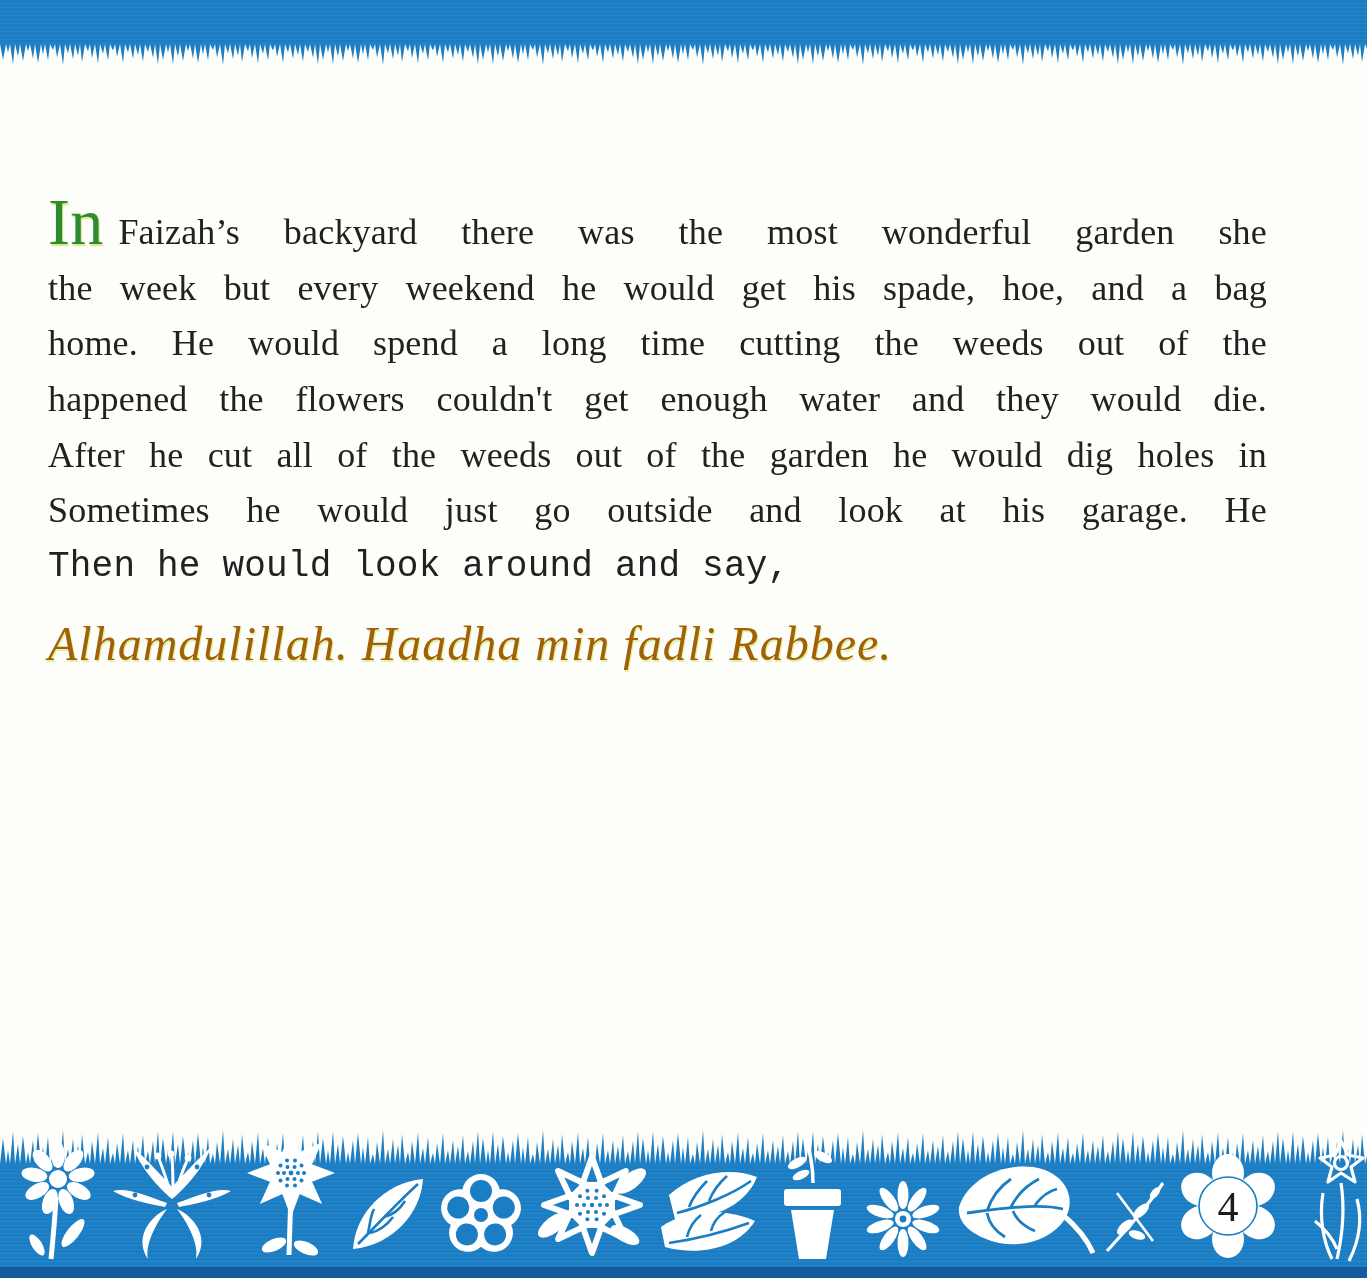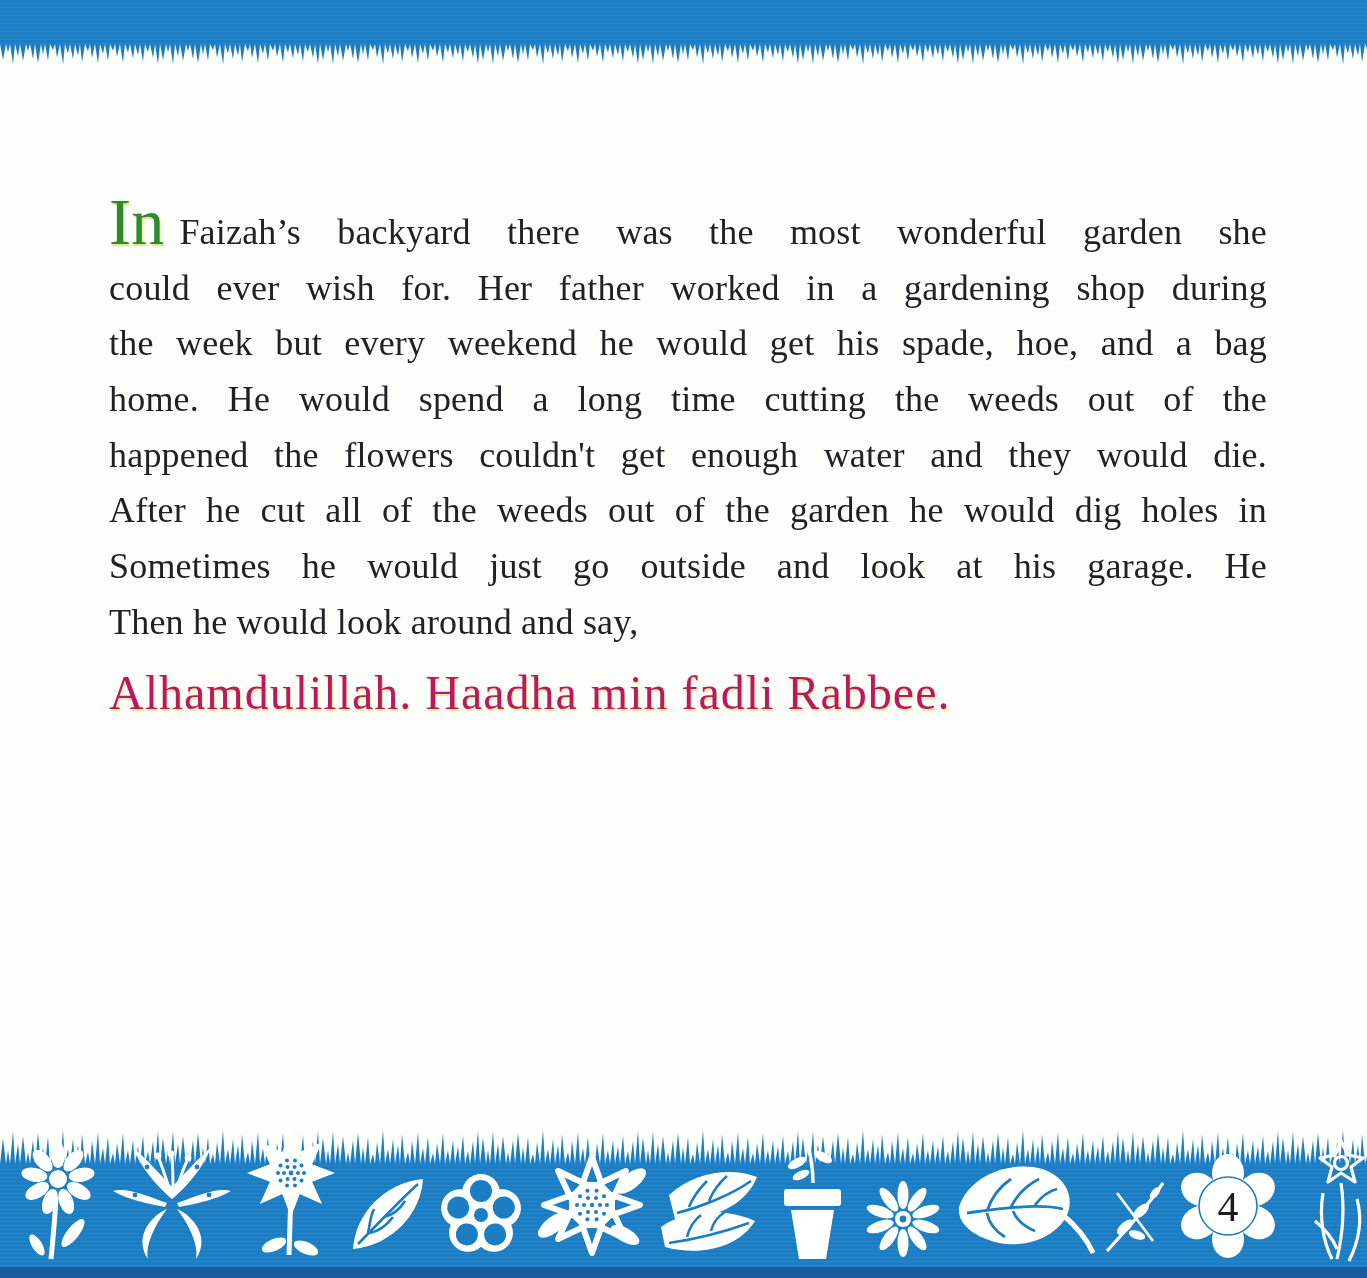--- a/index.html
+++ b/index.html
@@ -21,34 +21,34 @@
   .top-fringe { display:block; width:1367px; height:22px; transform:scaleY(-1); }
   .bottom-border { position:absolute; bottom:0; left:0; width:1367px; }
   .bottom-fringe { display:block; width:1367px; height:36px; }
   .bottom-band { position:relative; height:114px; }
   .bottom-band::after {
     content:""; position:absolute; left:0; right:0; bottom:0; height:11px;
     background:#15579b; opacity:.9;
   }
 
   
-  .story { position:absolute; top:66px; left:0; width:1367px; padding:139px 100px 0 109px; }
+  .story { position:absolute; top:66px; left:0; width:1367px; padding:139px 100px 0 48px; }
   .story-line {
     height:55.7px; line-height:55.7px; font-size:36px; color:#212121;
     text-align:justify; text-align-last:justify; white-space:nowrap;
     letter-spacing:.2px;
   }
-  .story-line.no-justify { text-align:center; text-align-last:left; }
+  .story-line.no-justify { text-align:center; text-align-last:left;font-family:Liberation Mono, monospace; }
   .dropcap {
     font-size:66px; line-height:0; color:#2e8b2f; margin-right:15px;
     text-shadow:1px 2px 0 rgba(190,220,45,.55);
   }
   .dua {
-    margin-top:14px; font-size:48px; letter-spacing:1px;
-    color:#be185d; text-shadow:1px 2px 0 rgba(195,225,60,.45);
+    margin-top:21px; font-size:48px; font-style:italic; letter-spacing:1px;
+    color:#a16207; text-shadow:1px 2px 0 rgba(195,225,60,.45);
   }
 
   
   .flowers {
     position:absolute; left:10px; right:0; bottom:15px;
     display:flex; justify-content:space-between; align-items:flex-end;
   }
   .flower { flex:0 0 auto; line-height:0; }
   .flower svg { display:block; }
   .w { fill:#fff; }
@@ -71,21 +71,20 @@
         </pattern>
       </defs>
       <rect width="1367" height="36" fill="url(#grassA)"></rect>
     </svg>
   </div>
 
   <div class="story">
     <div class="story-line">
       <span class="dropcap">In</span><span>Faizah’s backyard there was the most wonderful garden she</span>
     </div>
-    <div class="story-line">could ever wish for. Her father worked in a gardening shop during</div>
     <div class="story-line">the week but every weekend he would get his spade, hoe, and a bag</div>
     <div class="story-line">home. He would spend a long time cutting the weeds out of the</div>
     <div class="story-line">happened the flowers couldn't get enough water and they would die.</div>
     <div class="story-line">After he cut all of the weeds out of the garden he would dig holes in</div>
     <div class="story-line">Sometimes he would just go outside and look at his garage. He</div>
     <div class="story-line no-justify">Then he would look around and say,</div>
     <div class="dua">Alhamdulillah. Haadha min fadli Rabbee.</div>
   </div>
 
   <div class="bottom-border">

